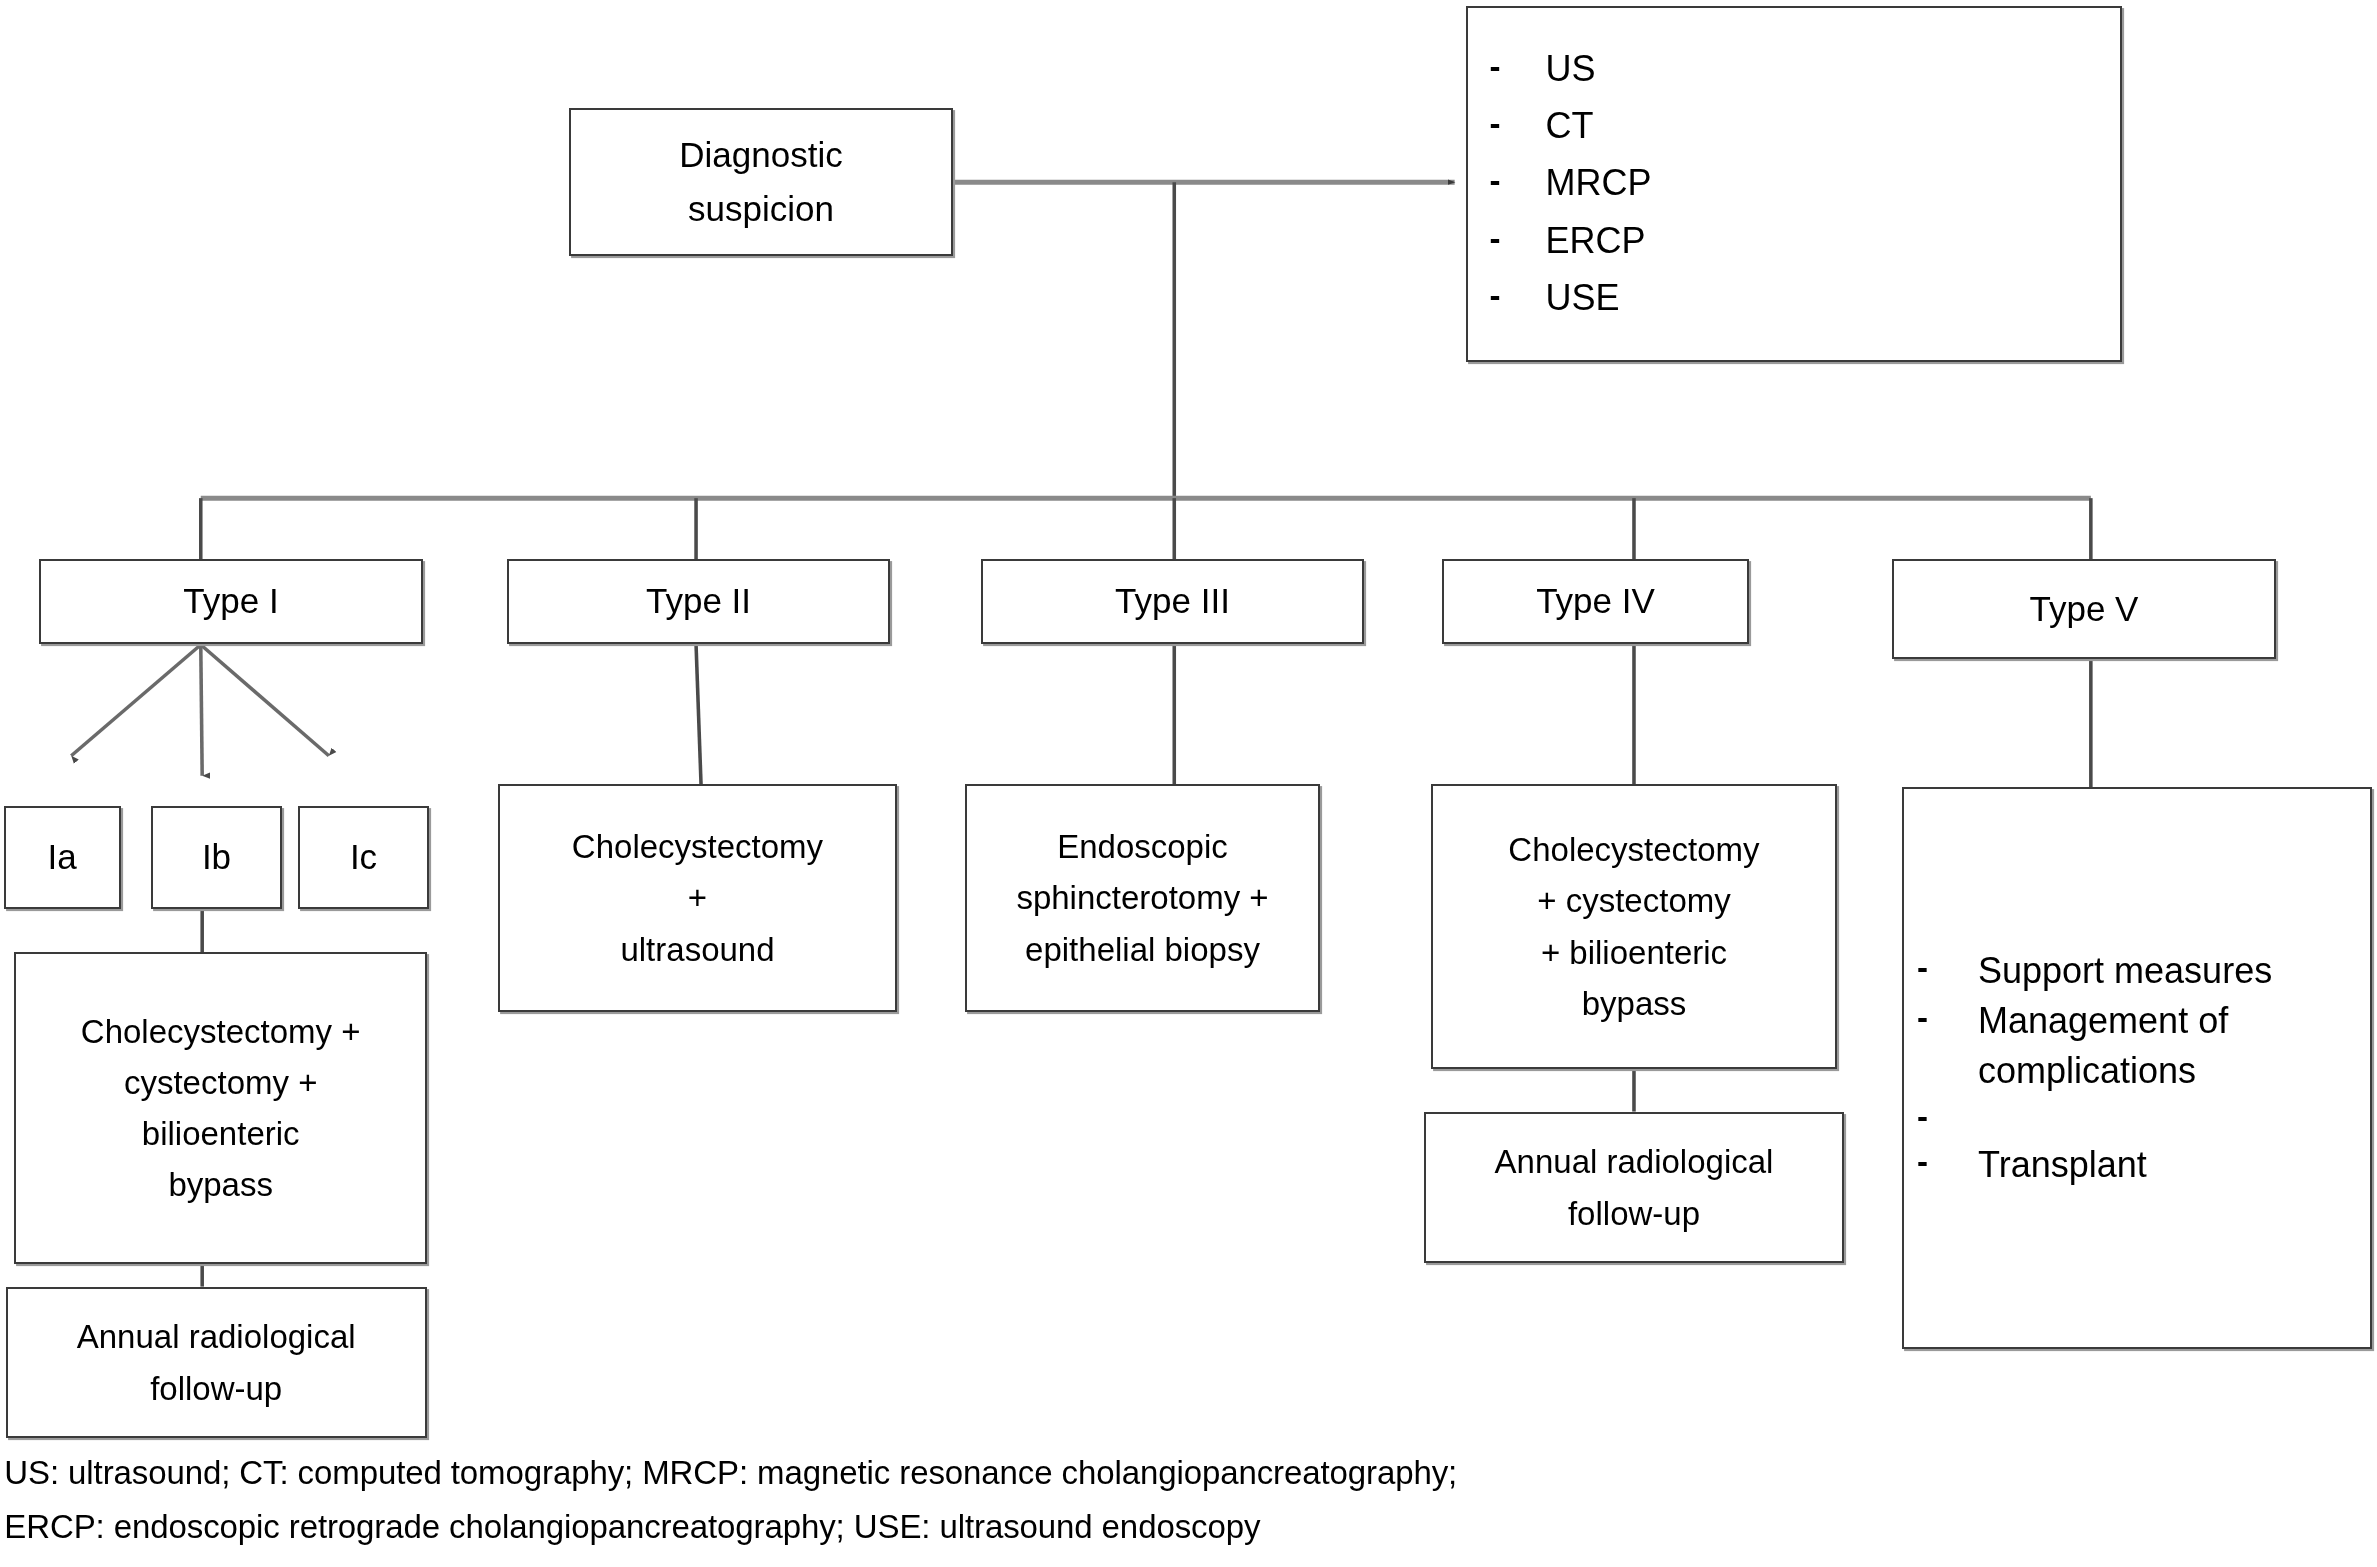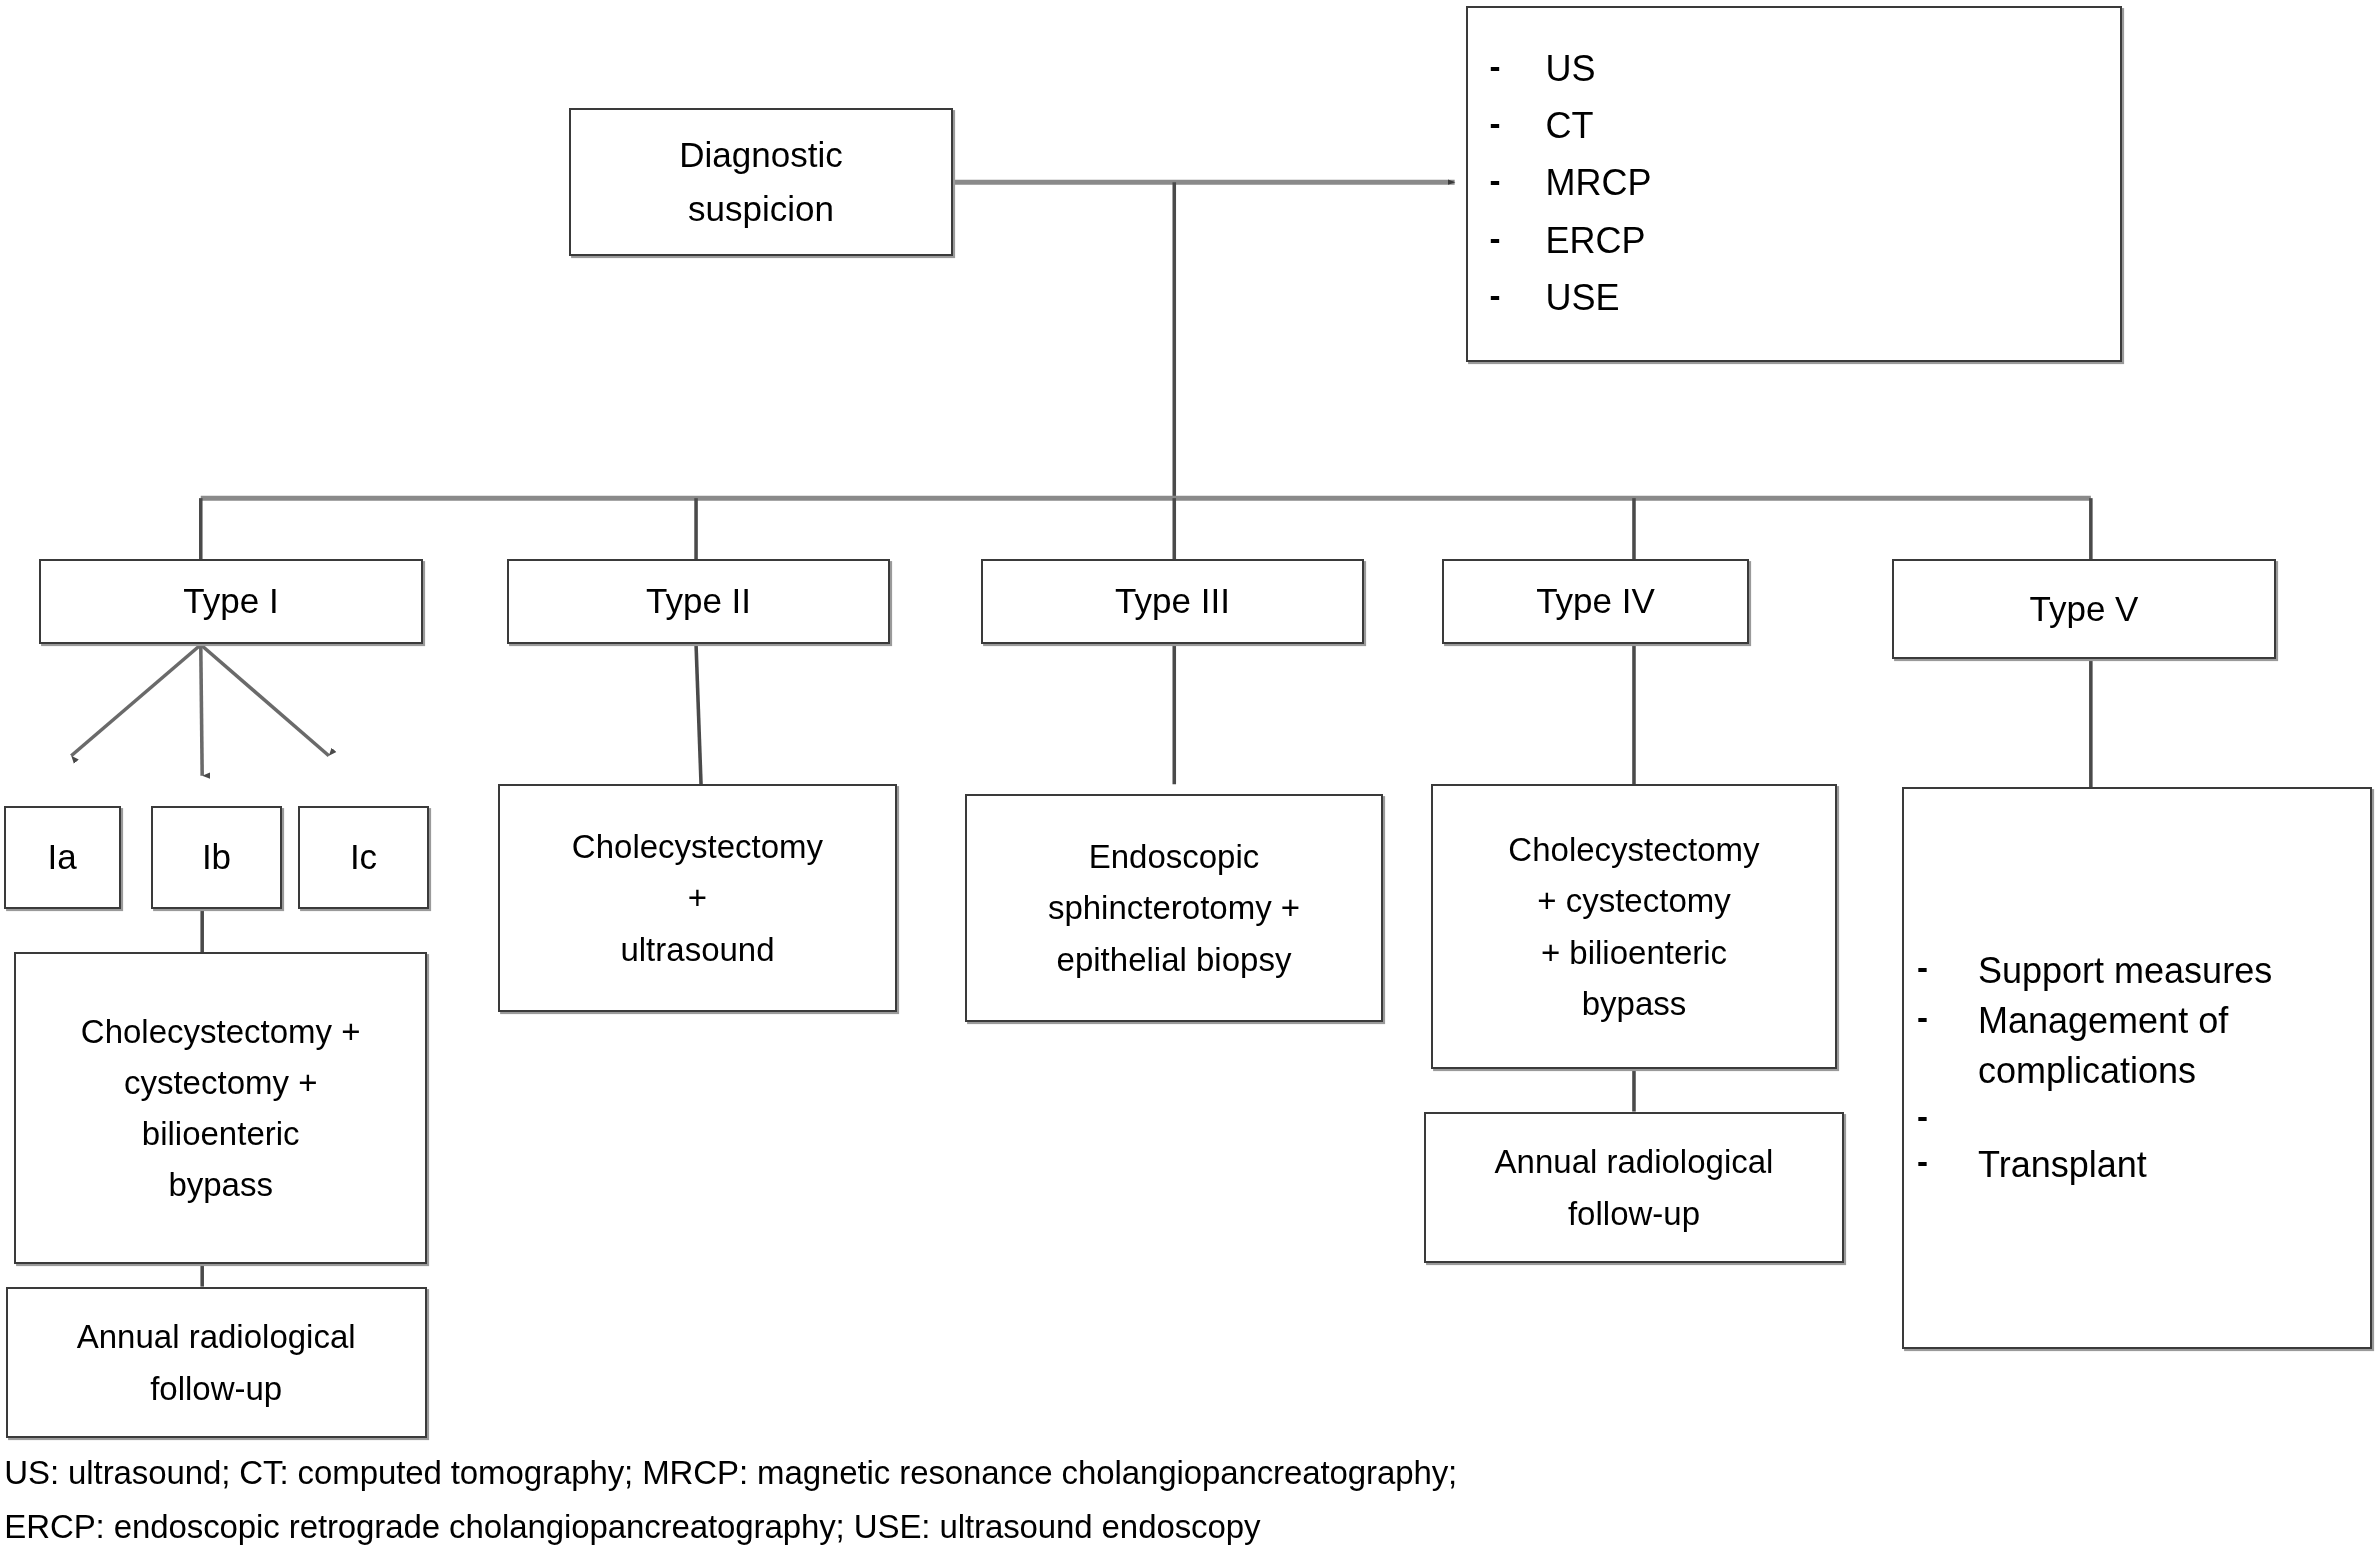--- a/index.html
+++ b/index.html
@@ -223,21 +223,21 @@
     <span class="line">Annual radiological</span>
     <span class="line">follow-up</span>
   </div>
 
   <div class="node t-md" style="left:498px; top:784px; width:399px; height:228px;">
     <span class="line">Cholecystectomy</span>
     <span class="line">+</span>
     <span class="line">ultrasound</span>
   </div>
 
-  <div class="node t-md" style="left:965px; top:784px; width:418px; height:228px;margin-top:10px;">
+  <div class="node t-md" style="left:965px; top:784px; width:355px; height:228px;">
     <span class="line">Endoscopic</span>
     <span class="line">sphincterotomy +</span>
     <span class="line">epithelial biopsy</span>
   </div>
 
   <div class="node t-md" style="left:1431px; top:784px; width:406px; height:285px;">
     <span class="line">Cholecystectomy</span>
     <span class="line">+ cystectomy</span>
     <span class="line">+ bilioenteric</span>
     <span class="line">bypass</span>

